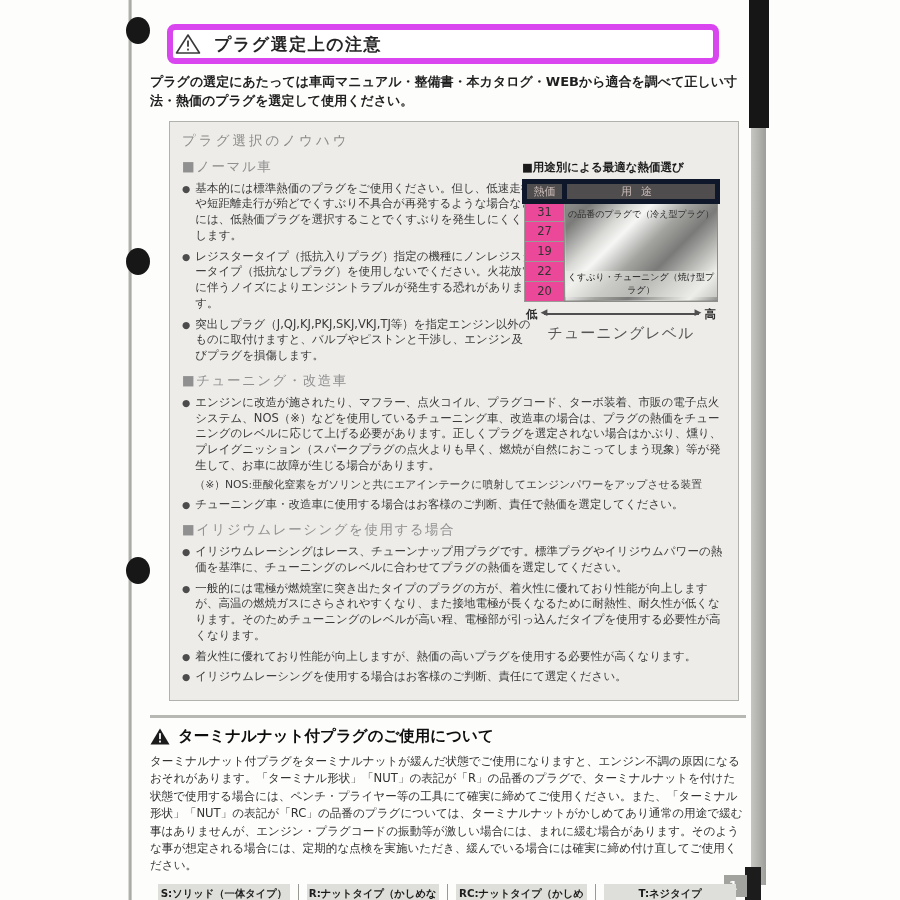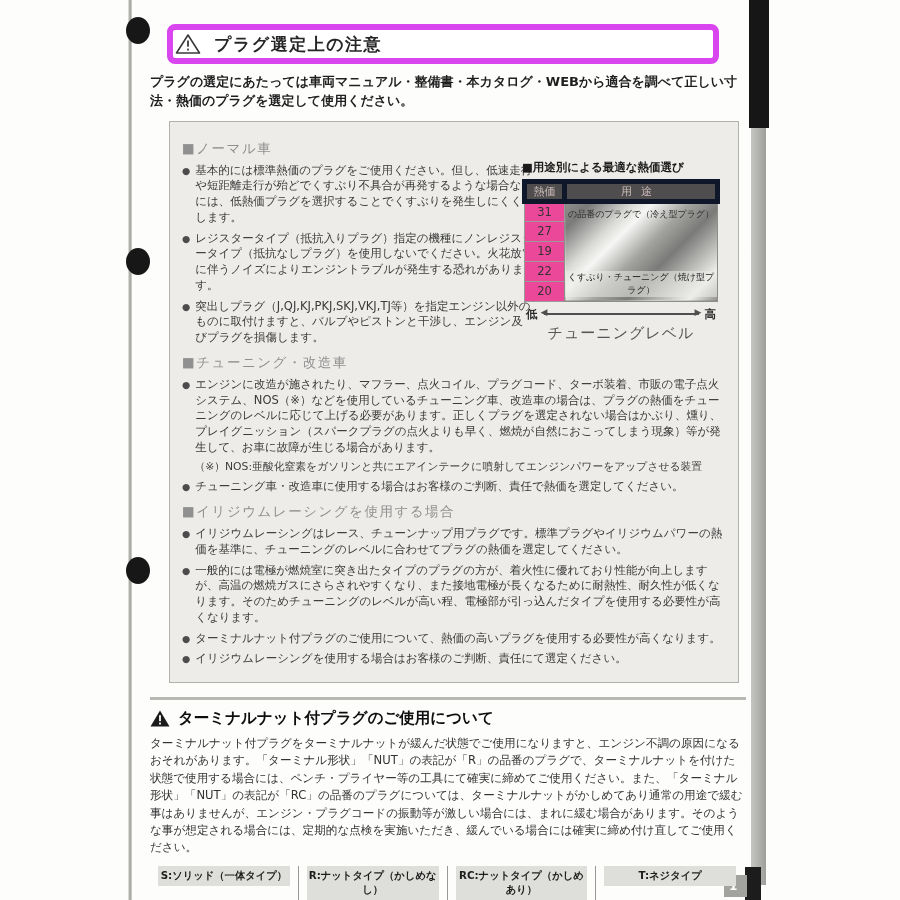--- a/index.html
+++ b/index.html
@@ -102,20 +102,21 @@
       <path d="M13 2 L24.5 20 L1.5 20 Z" fill="#ffffff" stroke="#3a3a3a" stroke-width="1.6" stroke-linejoin="round"></path>
       <rect x="12.1" y="7.5" width="1.8" height="6.2" fill="#3a3a3a"></rect>
       <rect x="12.1" y="15.6" width="1.8" height="1.9" fill="#3a3a3a"></rect>
     </svg>
     <span class="title-text">プラグ選定上の注意</span>
   </div>
 
   <div class="intro">プラグの選定にあたっては車両マニュアル・整備書・本カタログ・WEBから適合を調べて正しい寸法・熱価のプラグを選定して使用ください。</div>
 
   <div class="panel">
+    <div class="panel-title">プラグ選択のノウハウ</div>
 
     <div class="sec-head">■ノーマル車</div>
     <div class="bullets-narrow">
       <div class="bullet">基本的には標準熱価のプラグをご使用ください。但し、低速走行や短距離走行が殆どでくすぶり不具合が再発するような場合などには、低熱価プラグを選択することでくすぶりを発生しにくくします。</div>
       <div class="bullet">レジスタータイプ（抵抗入りプラグ）指定の機種にノンレジスタータイプ（抵抗なしプラグ）を使用しないでください。火花放電に伴うノイズによりエンジントラブルが発生する恐れがあります。</div>
       <div class="bullet">突出しプラグ（J,QJ,KJ,PKJ,SKJ,VKJ,TJ等）を指定エンジン以外のものに取付けますと、バルブやピストンと干渉し、エンジン及びプラグを損傷します。</div>
     </div>
 
     <div class="heat-chart">
       <div class="heat-chart-title">■用途別による最適な熱価選び</div>
@@ -158,21 +159,21 @@
     <div class="bullets-wide">
       <div class="bullet">エンジンに改造が施されたり、マフラー、点火コイル、プラグコード、ターボ装着、市販の電子点火システム、NOS（※）などを使用しているチューニング車、改造車の場合は、プラグの熱価をチューニングのレベルに応じて上げる必要があります。正しくプラグを選定されない場合はかぶり、燻り、プレイグニッション（スパークプラグの点火よりも早く、燃焼が自然におこってしまう現象）等が発生して、お車に故障が生じる場合があります。</div>
       <div class="note-line">（※）NOS:亜酸化窒素をガソリンと共にエアインテークに噴射してエンジンパワーをアップさせる装置</div>
       <div class="bullet">チューニング車・改造車に使用する場合はお客様のご判断、責任で熱価を選定してください。</div>
     </div>
 
     <div class="sec-head">■イリジウムレーシングを使用する場合</div>
     <div class="bullets-wide">
       <div class="bullet">イリジウムレーシングはレース、チューンナップ用プラグです。標準プラグやイリジウムパワーの熱価を基準に、チューニングのレベルに合わせてプラグの熱価を選定してください。</div>
       <div class="bullet">一般的には電極が燃焼室に突き出たタイプのプラグの方が、着火性に優れており性能が向上しますが、高温の燃焼ガスにさらされやすくなり、また接地電極が長くなるために耐熱性、耐久性が低くなります。そのためチューニングのレベルが高い程、電極部が引っ込んだタイプを使用する必要性が高くなります。</div>
-      <div class="bullet">ターミナルナット付プラグのご使用について、熱価の高いプラグを使用する必要性が高くなります。</div>
+      <div class="bullet">着火性に優れており性能が向上しますが、熱価の高いプラグを使用する必要性が高くなります。</div>
       <div class="bullet">イリジウムレーシングを使用する場合はお客様のご判断、責任にて選定ください。</div>
     </div>
   </div>
 
   <div class="separator"></div>
 
   <div class="term-head">
     <svg width="20" height="17" viewBox="0 0 20 17">
       <path d="M10 0.5 L19.5 16.5 L0.5 16.5 Z" fill="#1b1b1b"></path>
       <rect x="9.1" y="5.2" width="1.8" height="6" fill="#ffffff"></rect>

